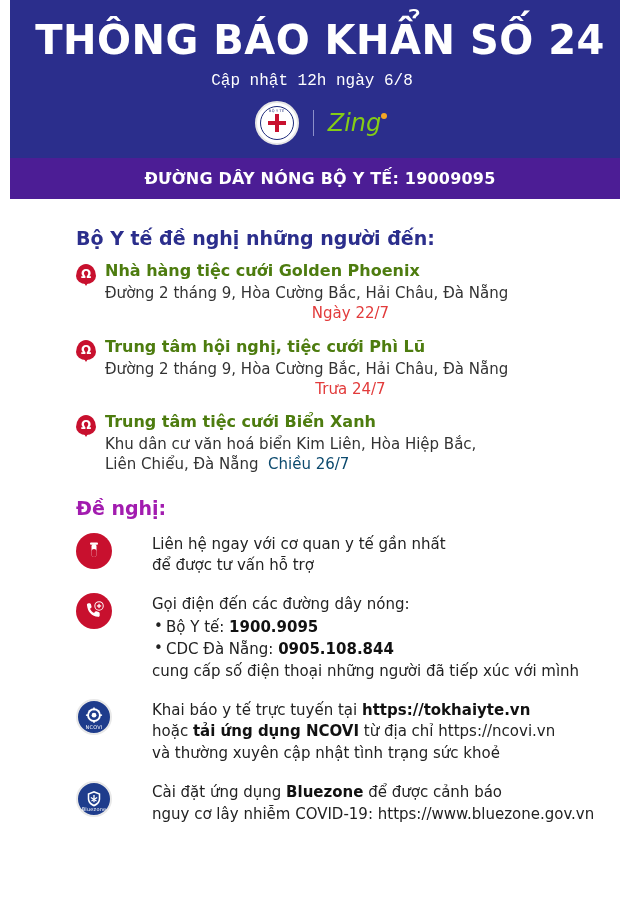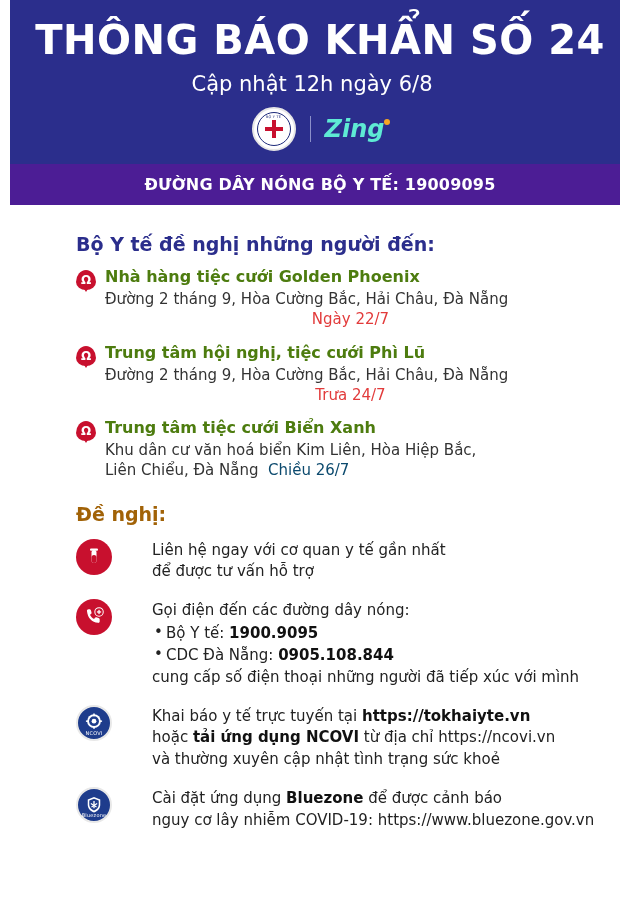--- a/index.html
+++ b/index.html
@@ -23,22 +23,23 @@
     color:#ffffff;
     font-size:40px;
     font-weight:bold;
     letter-spacing:0.5px;
     line-height:1.1;
     margin:0 0 10px 0;
     font-family:"DejaVu Sans","Liberation Sans",sans-serif;
   }
   .header-sub{
     color:#ffffff;
-    font-size:21px;
+    font-size:16px;
     margin:0 16px 12px 0;
+    font-family:Liberation Mono, monospace;
   }
   .logos{
     display:flex;
     align-items:center;
     justify-content:center;
     gap:14px;
     height:42px;
   }
   .moh-logo{
     width:40px;height:40px;border-radius:50%;
@@ -63,24 +64,24 @@
     width:4px;height:18px;background:#c8102e;left:14px;top:7px;
   }
   .moh-text{
     position:absolute;top:2px;left:0;right:0;text-align:center;
     font-size:3.5px;color:#1d2a7a;letter-spacing:0.2px;
   }
   .logo-divider{
     width:1px;height:26px;background:#8b8fc9;
   }
   .zing-logo{
-    color:#5eead4;
+    color:#84cc16;
     font-size:24px;
     font-style:italic;
-    font-weight:bold;
+    font-weight:normal;
     position:relative;
     padding-right:4px;
   }
   .zing-dot{
     position:absolute;
     width:6px;height:6px;border-radius:50%;
     background:#f5a623;
     right:-2px;top:4px;
   }
 
@@ -160,21 +161,21 @@
     font-size:15px;
     line-height:1.35;
     text-align:center;
   }
   .inline-time{
     color:#0c4a6e;
   }
 
   
   .req-title{
-    color:#a16207;
+    color:#a21caf;
     font-size:19px;
     font-weight:bold;
     margin:22px 0 14px 0;
   }
   .req{
     display:flex;
     align-items:flex-start;
     margin-bottom:16px;
     gap:28px;
   }

